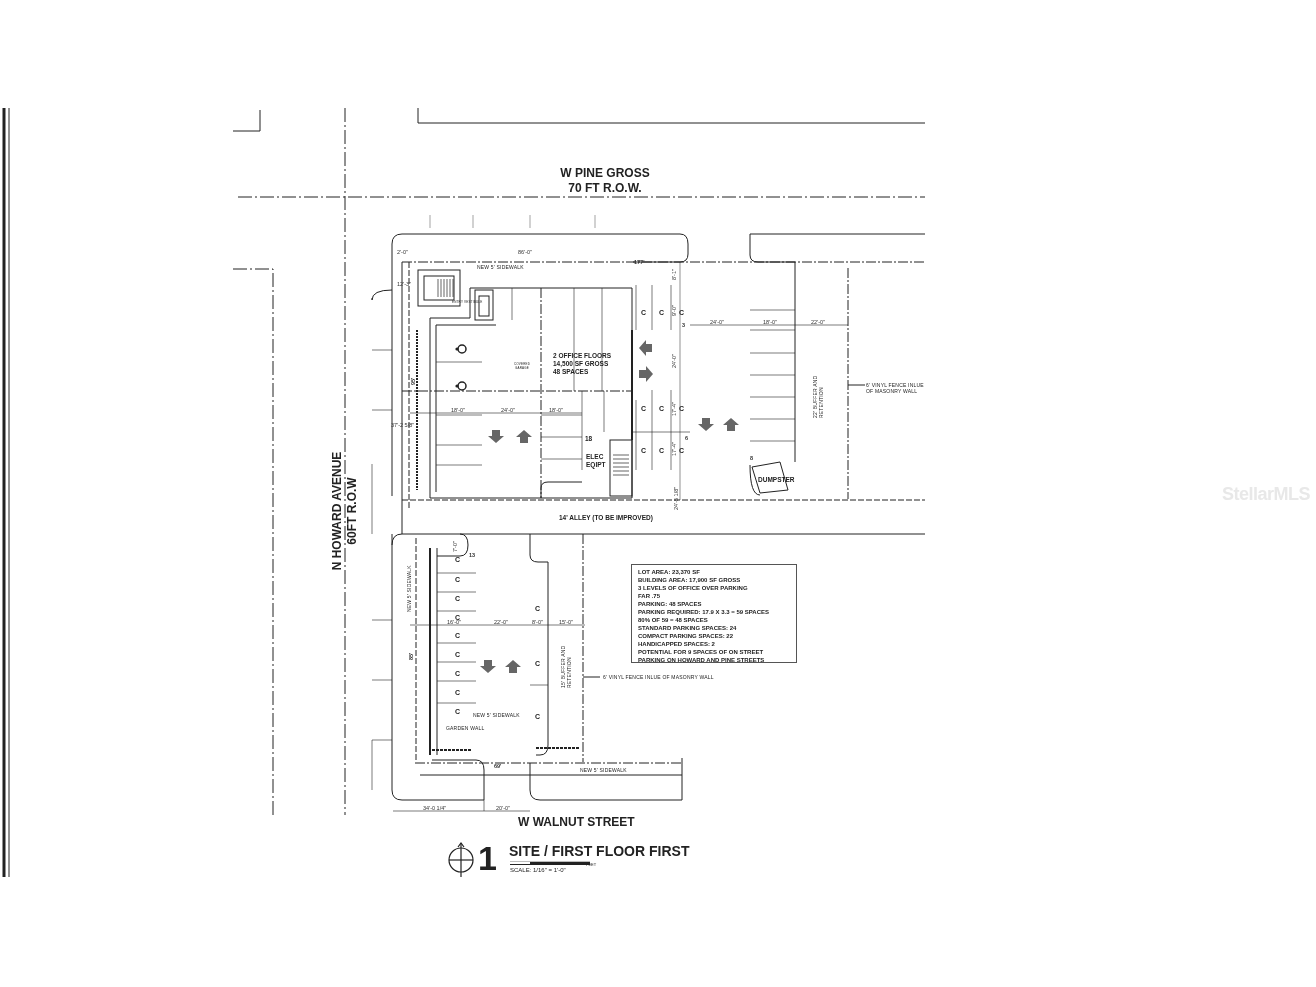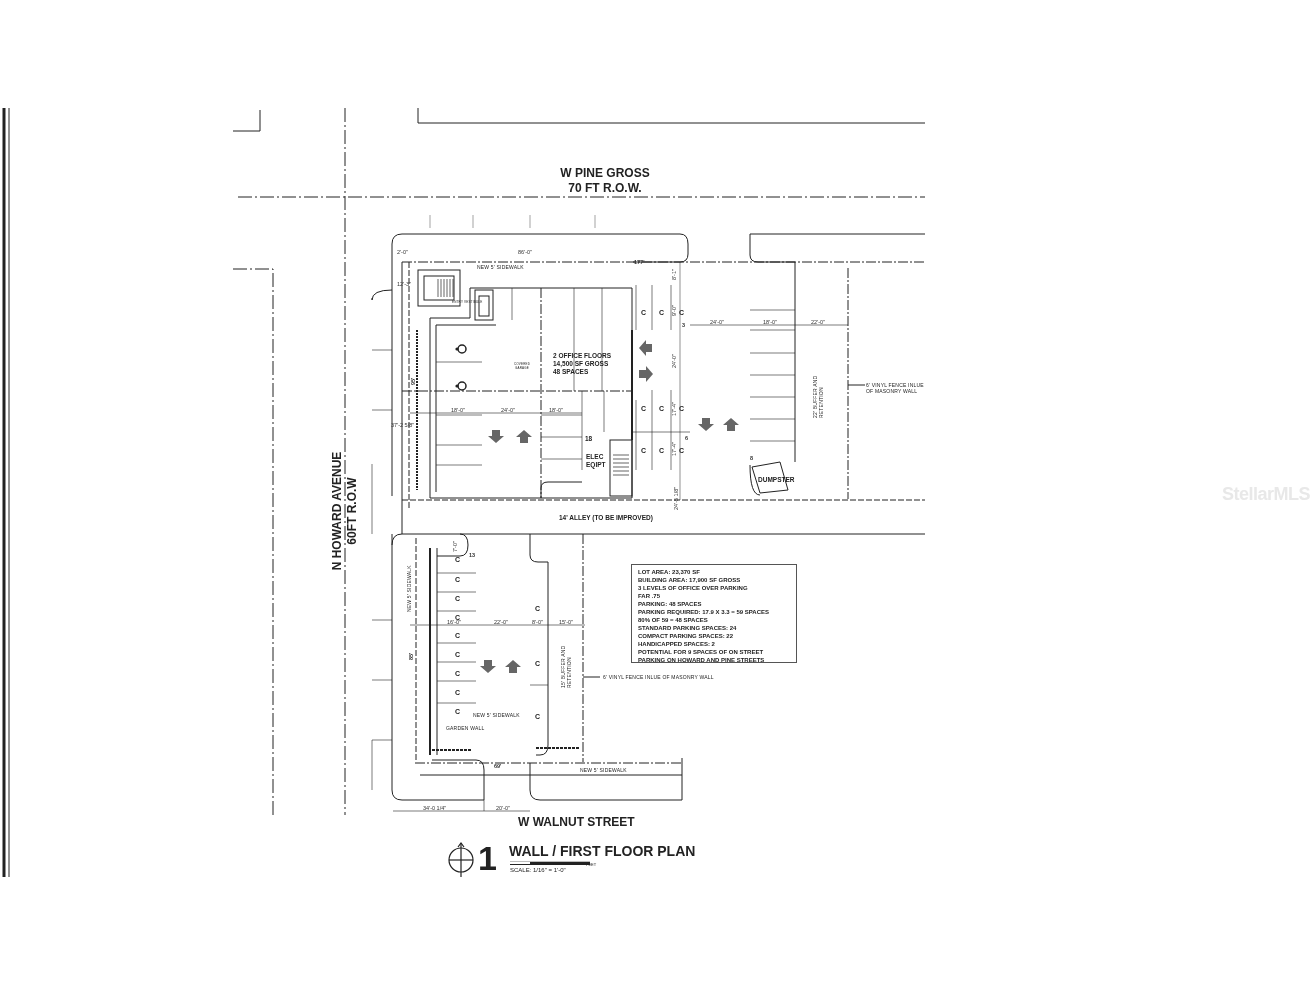--- a/index.html
+++ b/index.html
@@ -308,17 +308,17 @@
   <div>PARKING REQUIRED: 17.9 X 3.3 = 59 SPACES</div>
   <div>80% OF 59 = 48 SPACES</div>
   <div>STANDARD PARKING SPACES: 24</div>
   <div>COMPACT PARKING SPACES: 22</div>
   <div>HANDICAPPED SPACES: 2</div>
   <div>POTENTIAL FOR 9 SPACES OF ON STREET</div>
   <div>PARKING ON HOWARD AND PINE STREETS</div>
 </div>
 
 <div class="t" style="left:478px; top:840px; font-size:34px; font-weight:bold; line-height:36px;">1</div>
-<div class="t" style="left:509px; top:843px; font-size:14px; font-weight:bold;">WALL / FIRST FLOOR PLAN</div>
+<div class="t" style="left:509px; top:843px; font-size:14px; font-weight:bold;">SITE / FIRST FLOOR FIRST</div>
 <div class="t" style="left:586px; top:862px; font-size:4px;">FEET</div>
 <div class="t" style="left:510px; top:867px; font-size:6px;">SCALE: 1/16" = 1'-0"</div>
 
 <div class="watermark">StellarMLS</div>
 
 </body></html>

